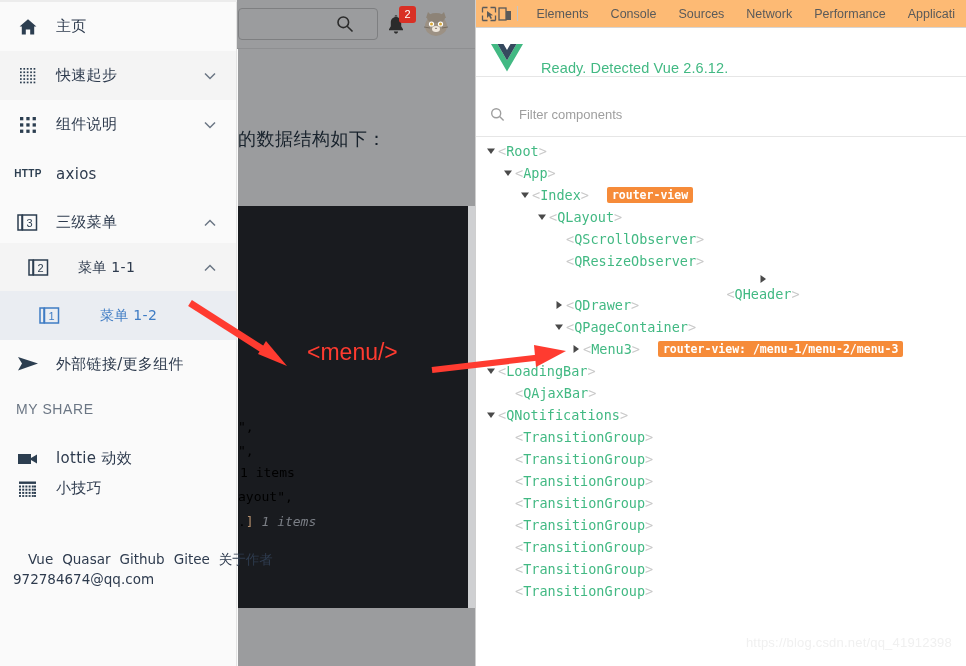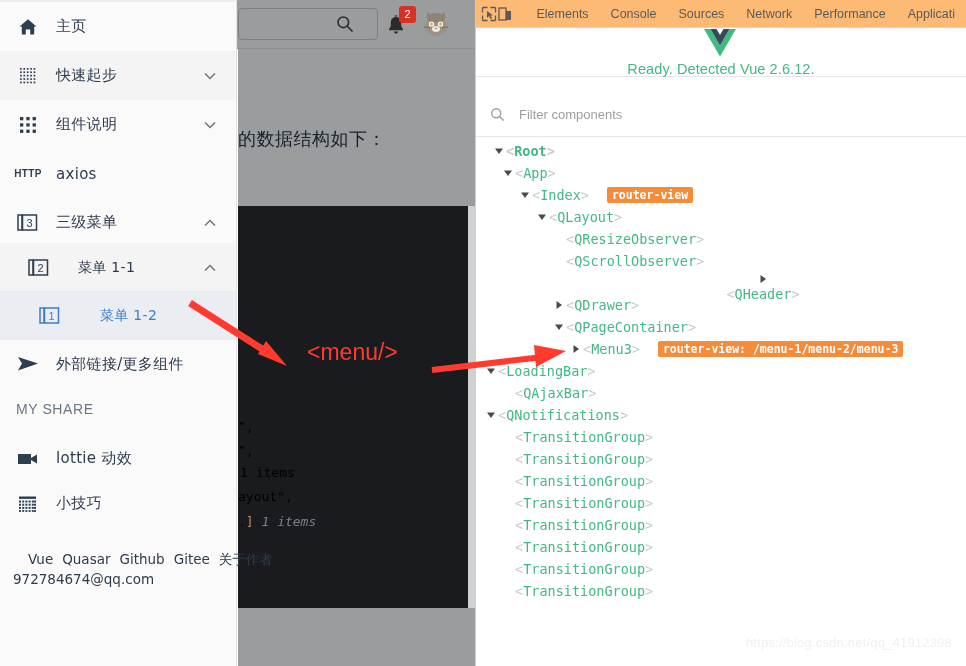--- a/index.html
+++ b/index.html
@@ -93,21 +93,21 @@
     border-bottom:1px solid #d6d6d6;display:flex;align-items:center;box-sizing:border-box;
   }
   .dt-ico{width:26px;height:26px;display:flex;align-items:center;justify-content:center;cursor:pointer;}
   .dt-sep{width:1px;height:15px;background:#c4c4c4;margin:0 8px 0 4px;}
   .dt-tab{
     font-size:12.5px;color:#5a5a5a;padding:0 11px;height:28px;line-height:28px;
     font-family:"Liberation Sans",sans-serif;cursor:pointer;white-space:nowrap;
   }
   .vue-banner{
     position:absolute;left:0;top:29px;width:490px;height:48px;background:#fff;
-    border-bottom:1px solid #e6e6e6;display:flex;align-items:center;box-sizing:border-box;flex-direction:column;
+    border-bottom:1px solid #e6e6e6;display:flex;align-items:flex-end;box-sizing:border-box;
   }
   .vue-logo{margin-left:15px;margin-right:18px;}
   .vue-ready{
     font-size:14.5px;color:#42b983;font-family:"Liberation Sans",sans-serif;letter-spacing:.1px;
   }
   .filter-row{
     position:absolute;left:0;top:92px;width:490px;height:45px;background:#fff;
     border-bottom:1px solid #e6e6e6;display:flex;align-items:center;box-sizing:border-box;
   }
   .filter-ico{margin-left:14px;margin-right:12px;display:flex;align-items:center;}
@@ -339,21 +339,21 @@
     <div class="menu-item" style="top:434px;">
       <div class="mi-icon">
         <svg width="22" height="16" viewBox="0 0 22 16">
             <rect x="1" y="3" width="13" height="10" fill="#2c3e50"></rect>
             <path d="M14 7 L20 3.5 V12.5 L14 9 Z" fill="#2c3e50"></path>
           </svg>
       </div>
       <div class="mi-label">lottie 动效</div>
     </div>
 
-    <div class="menu-item" style="top:479px;">
+    <div class="menu-item" style="top:464px;">
       <div class="mi-icon">
         <svg width="20" height="18" viewBox="0 0 20 18">
           <rect x="1" y="1.5" width="17" height="2.4" fill="#2c3e50"></rect>
           <g fill="#2c3e50">
             <rect x="1" y="5.5" width="2" height="2"></rect>
               <rect x="4.2" y="5.5" width="2" height="2"></rect>
               <rect x="7.4" y="5.5" width="2" height="2"></rect>
               <rect x="10.6" y="5.5" width="2" height="2"></rect>
               <rect x="13.8" y="5.5" width="2" height="2"></rect>
               <rect x="16" y="5.5" width="2" height="2"></rect>
@@ -425,21 +425,21 @@
       <div class="filter-ico">
         <svg width="15" height="15" viewBox="0 0 15 15">
           <circle cx="6.2" cy="6.2" r="4.5" fill="none" stroke="#9e9e9e" stroke-width="1.4"></circle>
           <line x1="9.6" y1="9.6" x2="13.6" y2="13.6" stroke="#9e9e9e" stroke-width="1.4"></line>
         </svg>
       </div>
       <input class="filter-input" type="text" placeholder="Filter components" style="">
     </div>
 
     <div class="tree" id="tree">
-        <div class="node" style="padding-left: 16px; font-weight: bold;">
+        <div class="node" style="padding-left: 8px;">
           <span class="caret">
             <svg width="8" height="8" viewBox="0 0 8 8">
               <polygon points="0,1.5 8,1.5 4,7" fill="#4a4a4a"></polygon>
             </svg>
           </span>
           <span><span class="ang">&lt;</span><span class="cname">Root</span><span class="ang">&gt;</span></span>
         </div>
         <div class="node" style="padding-left: 25px;">
           <span class="caret">
             <svg width="8" height="8" viewBox="0 0 8 8">
@@ -460,25 +460,25 @@
         <div class="node" style="padding-left: 59px;">
           <span class="caret">
             <svg width="8" height="8" viewBox="0 0 8 8">
               <polygon points="0,1.5 8,1.5 4,7" fill="#4a4a4a"></polygon>
             </svg>
           </span>
           <span><span class="ang">&lt;</span><span class="cname">QLayout</span><span class="ang">&gt;</span></span>
         </div>
         <div class="node" style="padding-left: 76px;">
           <span class="caret none"></span>
+          <span><span class="ang">&lt;</span><span class="cname">QScrollObserver</span><span class="ang">&gt;</span></span>
+        </div>
+        <div class="node" style="padding-left: 76px;">
+          <span class="caret none"></span>
           <span><span class="ang">&lt;</span><span class="cname">QResizeObserver</span><span class="ang">&gt;</span></span>
-        </div>
-        <div class="node" style="padding-left: 76px;">
-          <span class="caret none"></span>
-          <span><span class="ang">&lt;</span><span class="cname">QScrollObserver</span><span class="ang">&gt;</span></span>
         </div>
         <div class="node" style="padding-left: 84px; flex-direction: column;">
           <span class="caret">
             <svg width="8" height="8" viewBox="0 0 8 8">
               <polygon points="1.5,0 7,4 1.5,8" fill="#4a4a4a"></polygon>
             </svg>
           </span>
           <span><span class="ang">&lt;</span><span class="cname">QHeader</span><span class="ang">&gt;</span></span>
         </div>
         <div class="node" style="padding-left: 76px;">

